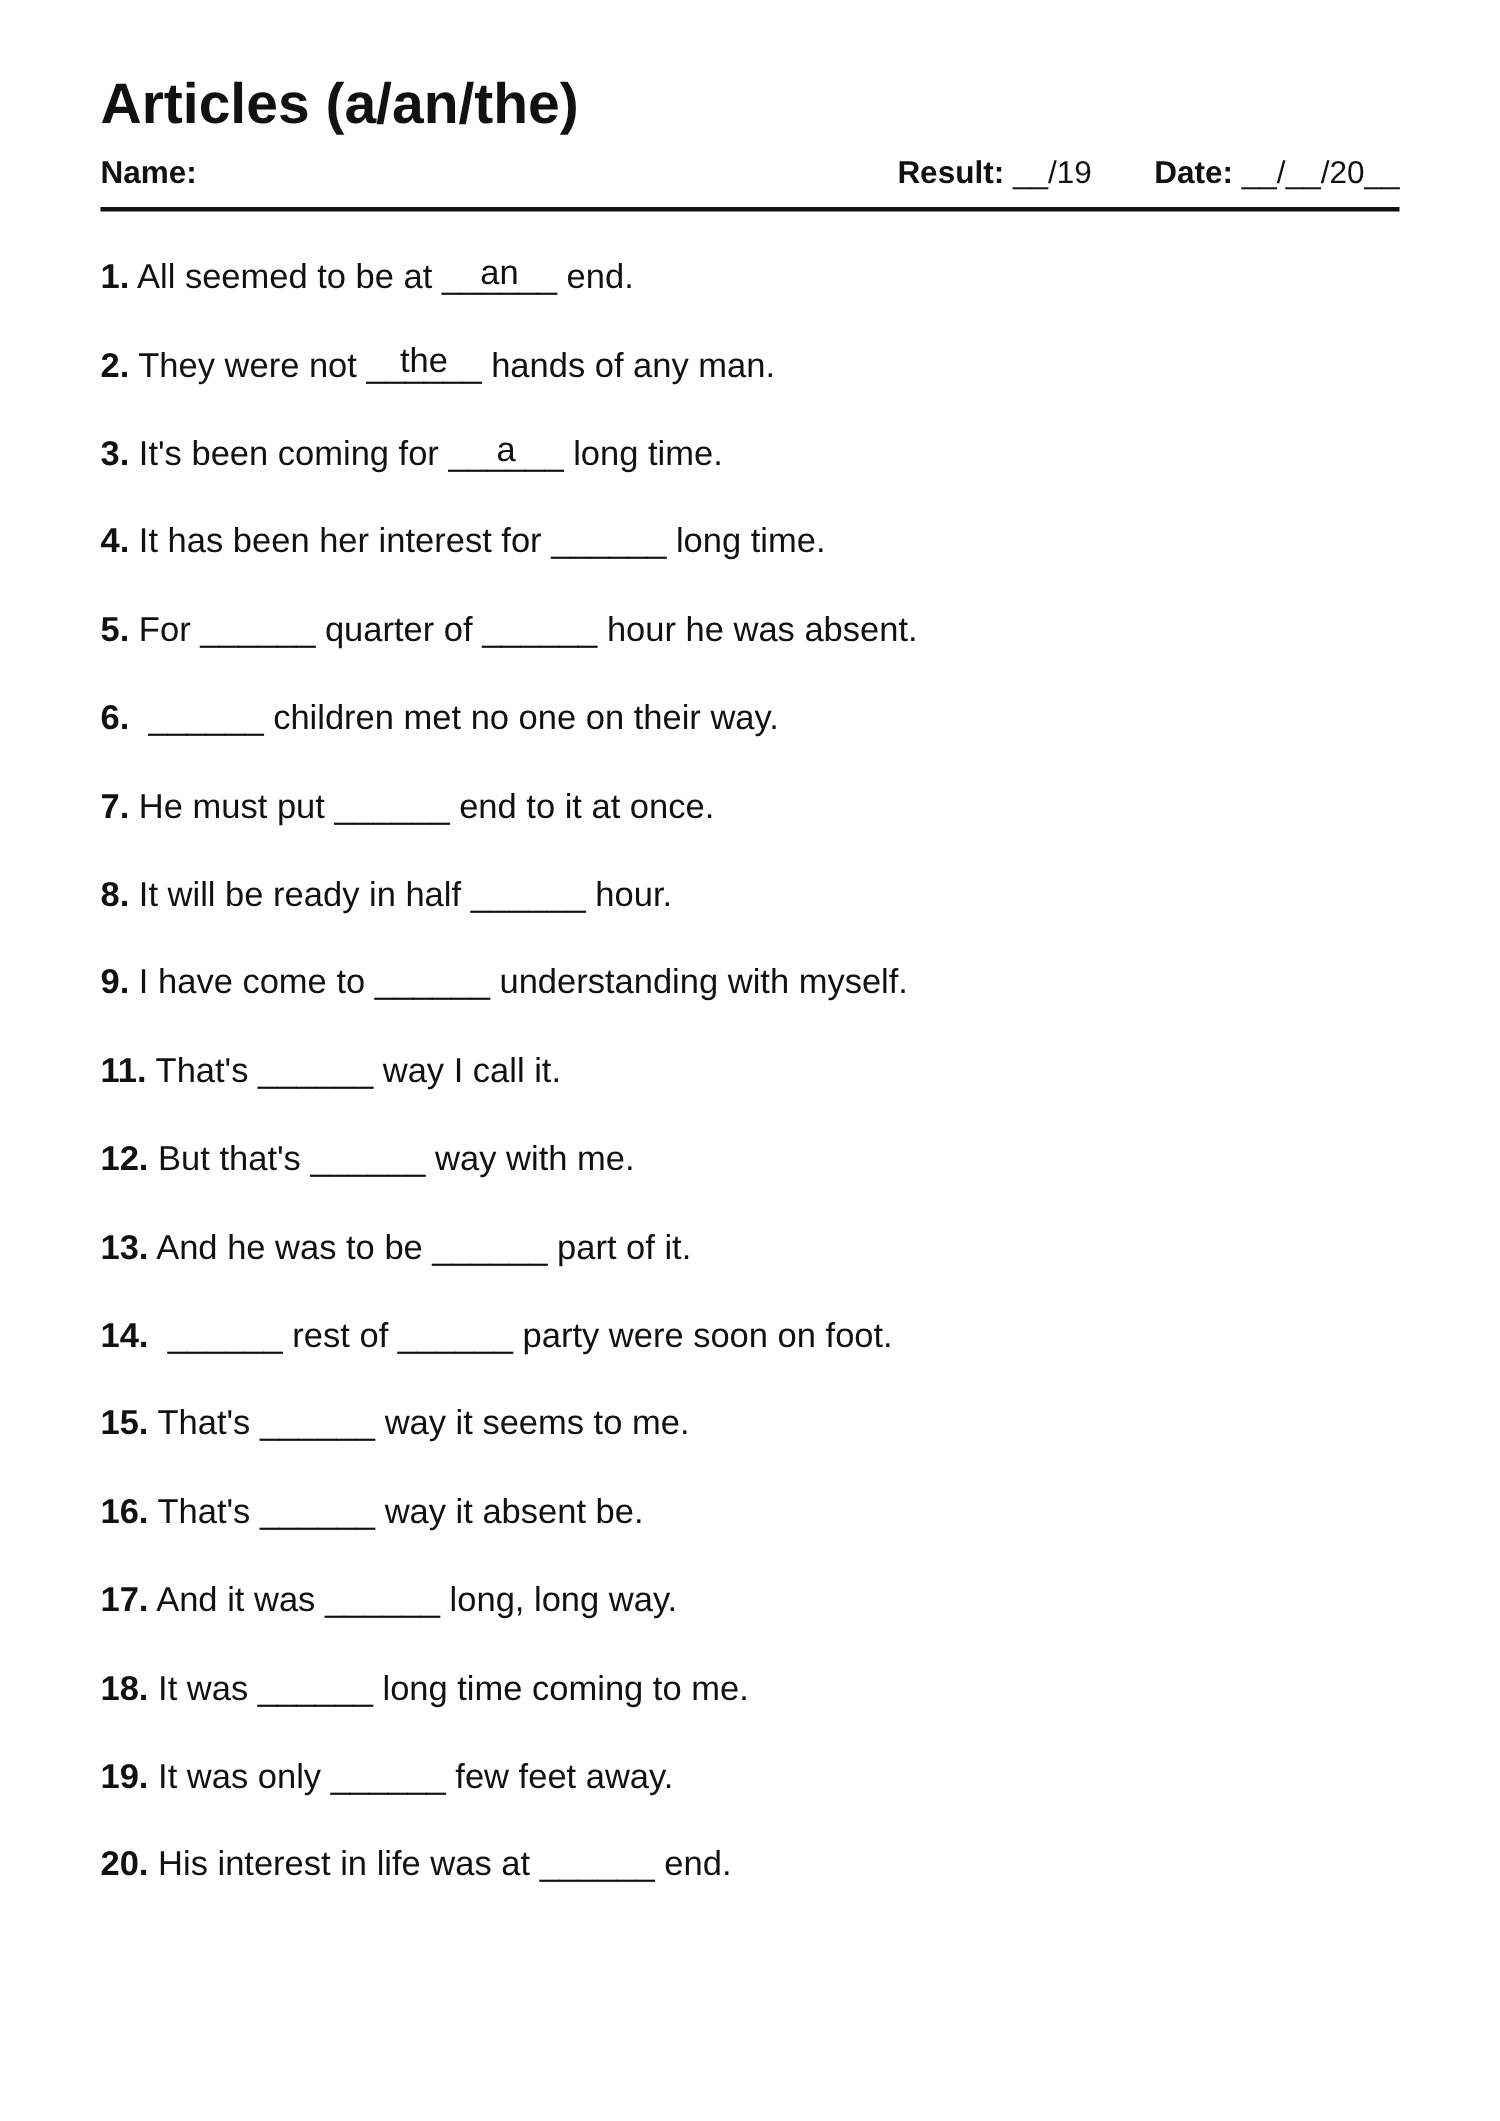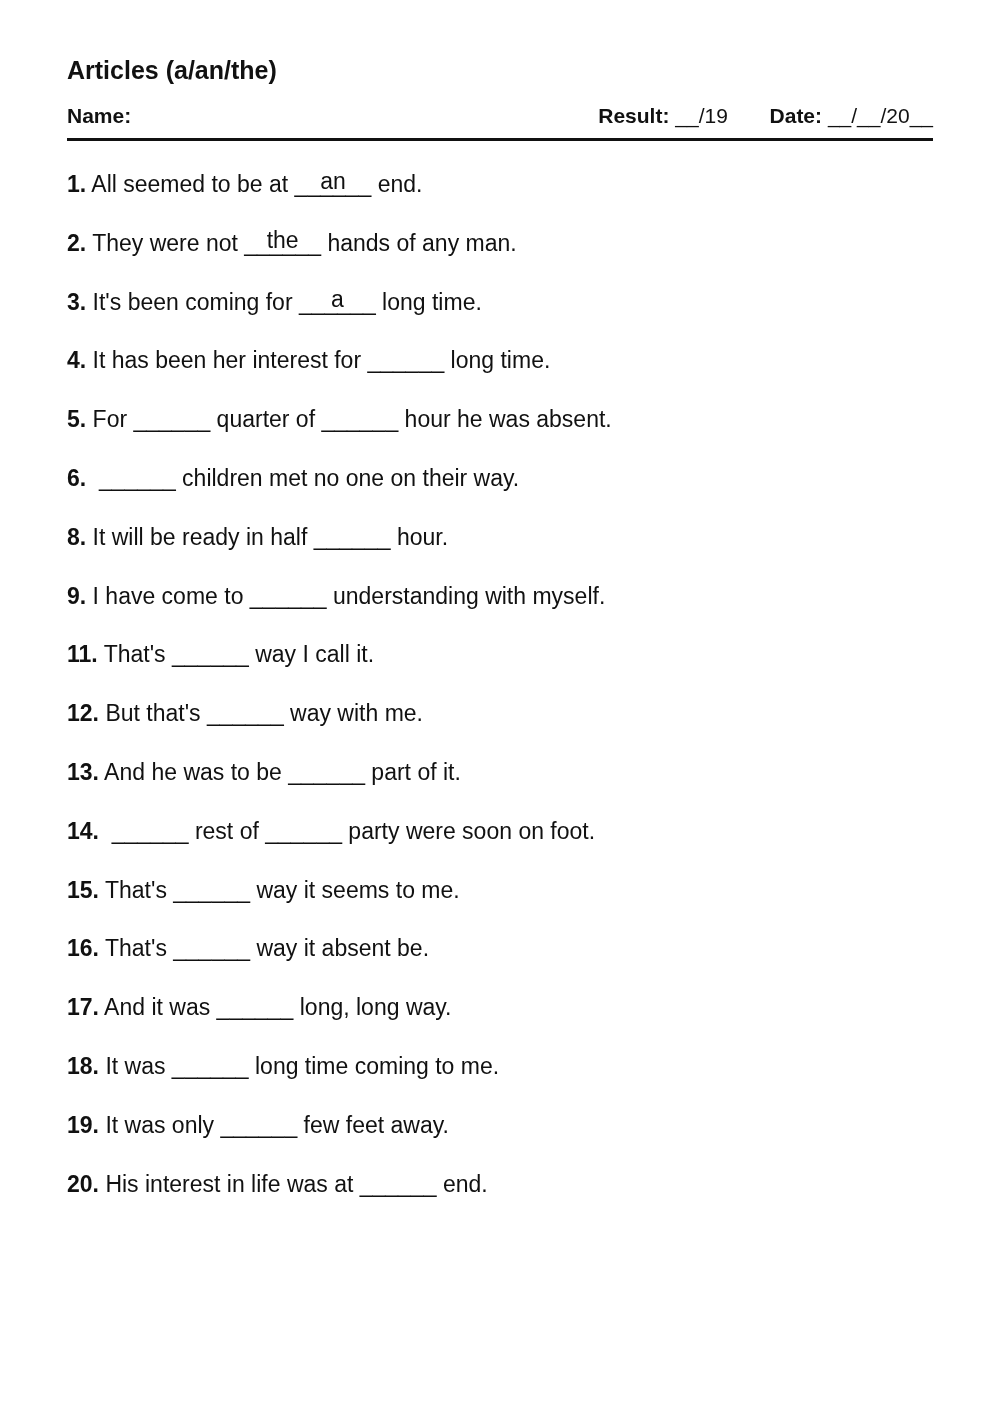--- a/index.html
+++ b/index.html
@@ -3,21 +3,21 @@
 <meta charset="utf-8">
 <style>
   html, body { margin: 0; padding: 0; background: #ffffff; }
   body {
     width: 1000px; height: 1414px; position: relative; overflow: hidden;
     font-family: "Liberation Sans", sans-serif; color: #111111;
   }
   .page { position: absolute; left: 67px; top: 0; width: 866px; }
   .title {
     position: absolute; left: 0; top: 46px; margin: 0;
-    font-size: 25px; font-weight: bold; letter-spacing: 0px; line-height: 48px;
+    font-size: 38px; font-weight: bold; letter-spacing: 0px; line-height: 48px;
     white-space: nowrap;
   }
   .meta-row {
     position: absolute; left: 0; top: 102px; width: 866px; height: 28px;
     font-size: 21px; line-height: 28px;
   }
   .meta-name { position: absolute; left: 0; top: 0; font-weight: bold; }
   .meta-right { position: absolute; right: 0; top: 0; white-space: nowrap; }
   .meta-right b { font-weight: bold; }
   .meta-gap { display: inline-block; width: 30px; }
@@ -60,20 +60,21 @@
 
   <div class="rule"></div>
 
   <ol class="questions" id="questions">
       <li class="q"><span class="q-num">1.</span> <span style="white-space: pre;">All seemed to be at </span><span class="blank"><span class="blank-line">______</span><span class="blank-answer">an</span></span><span style="white-space: pre;"> end.</span></li>
       <li class="q"><span class="q-num">2.</span> <span style="white-space: pre;">They were not </span><span class="blank"><span class="blank-line">______</span><span class="blank-answer">the</span></span><span style="white-space: pre;"> hands of any man.</span></li>
       <li class="q"><span class="q-num">3.</span> <span style="white-space: pre;">It's been coming for </span><span class="blank"><span class="blank-line">______</span><span class="blank-answer">a</span></span><span style="white-space: pre;"> long time.</span></li>
       <li class="q"><span class="q-num">4.</span> <span style="white-space: pre;">It has been her interest for </span><span class="blank"><span class="blank-line">______</span><span class="blank-answer"></span></span><span style="white-space: pre;"> long time.</span></li>
       <li class="q"><span class="q-num">5.</span> <span style="white-space: pre;">For </span><span class="blank"><span class="blank-line">______</span><span class="blank-answer"></span></span><span style="white-space: pre;"> quarter of </span><span class="blank"><span class="blank-line">______</span><span class="blank-answer"></span></span><span style="white-space: pre;"> hour he was absent.</span></li>
       <li class="q"><span class="q-num">6.</span> <span style="white-space: pre;"> </span><span class="blank"><span class="blank-line">______</span><span class="blank-answer"></span></span><span style="white-space: pre;"> children met no one on their way.</span></li>
+      <li class="q"><span class="q-num">7.</span> <span style="white-space: pre;">He must put </span><span class="blank"><span class="blank-line">______</span><span class="blank-answer"></span></span><span style="white-space: pre;"> end to it at once.</span></li>
       <li class="q"><span class="q-num">8.</span> <span style="white-space: pre;">It will be ready in half </span><span class="blank"><span class="blank-line">______</span><span class="blank-answer"></span></span><span style="white-space: pre;"> hour.</span></li>
       <li class="q"><span class="q-num">9.</span> <span style="white-space: pre;">I have come to </span><span class="blank"><span class="blank-line">______</span><span class="blank-answer"></span></span><span style="white-space: pre;"> understanding with myself.</span></li>
       <li class="q"><span class="q-num">11.</span> <span style="white-space: pre;">That's </span><span class="blank"><span class="blank-line">______</span><span class="blank-answer"></span></span><span style="white-space: pre;"> way I call it.</span></li>
       <li class="q"><span class="q-num">12.</span> <span style="white-space: pre;">But that's </span><span class="blank"><span class="blank-line">______</span><span class="blank-answer"></span></span><span style="white-space: pre;"> way with me.</span></li>
       <li class="q"><span class="q-num">13.</span> <span style="white-space: pre;">And he was to be </span><span class="blank"><span class="blank-line">______</span><span class="blank-answer"></span></span><span style="white-space: pre;"> part of it.</span></li>
       <li class="q"><span class="q-num">14.</span> <span style="white-space: pre;"> </span><span class="blank"><span class="blank-line">______</span><span class="blank-answer"></span></span><span style="white-space: pre;"> rest of </span><span class="blank"><span class="blank-line">______</span><span class="blank-answer"></span></span><span style="white-space: pre;"> party were soon on foot.</span></li>
       <li class="q"><span class="q-num">15.</span> <span style="white-space: pre;">That's </span><span class="blank"><span class="blank-line">______</span><span class="blank-answer"></span></span><span style="white-space: pre;"> way it seems to me.</span></li>
       <li class="q"><span class="q-num">16.</span> <span style="white-space: pre;">That's </span><span class="blank"><span class="blank-line">______</span><span class="blank-answer"></span></span><span style="white-space: pre;"> way it absent be.</span></li>
       <li class="q"><span class="q-num">17.</span> <span style="white-space: pre;">And it was </span><span class="blank"><span class="blank-line">______</span><span class="blank-answer"></span></span><span style="white-space: pre;"> long, long way.</span></li>
       <li class="q"><span class="q-num">18.</span> <span style="white-space: pre;">It was </span><span class="blank"><span class="blank-line">______</span><span class="blank-answer"></span></span><span style="white-space: pre;"> long time coming to me.</span></li>

